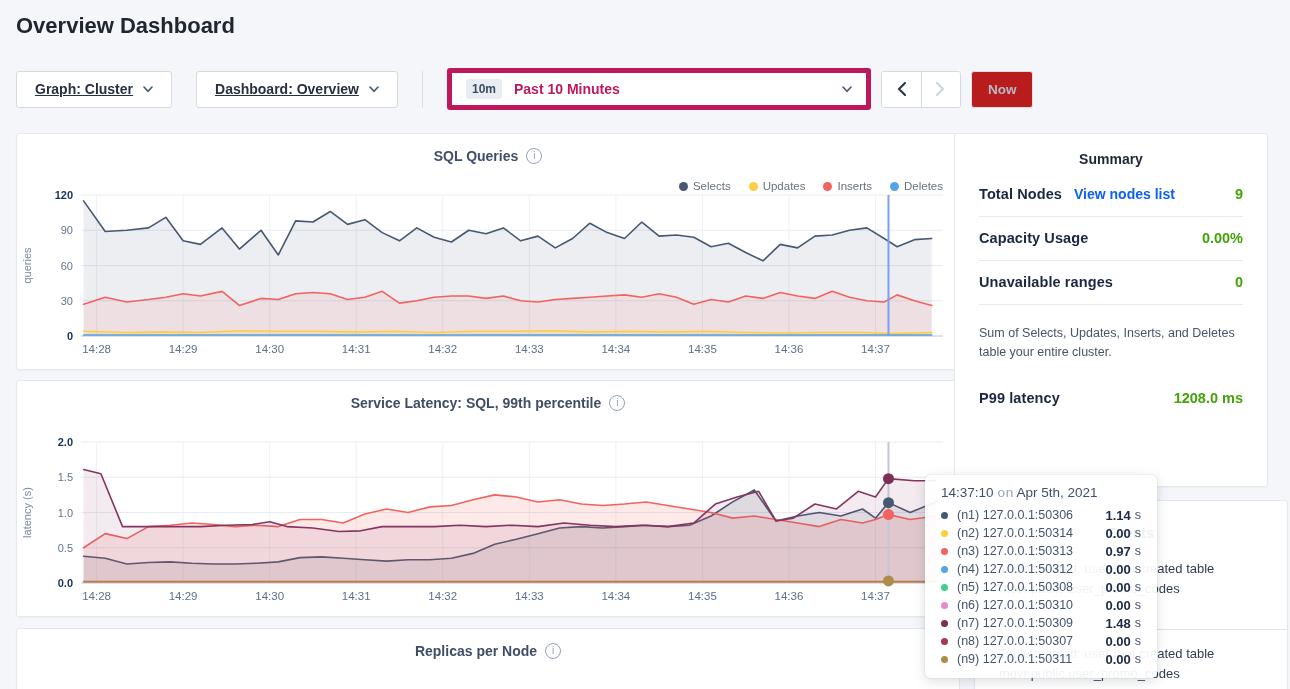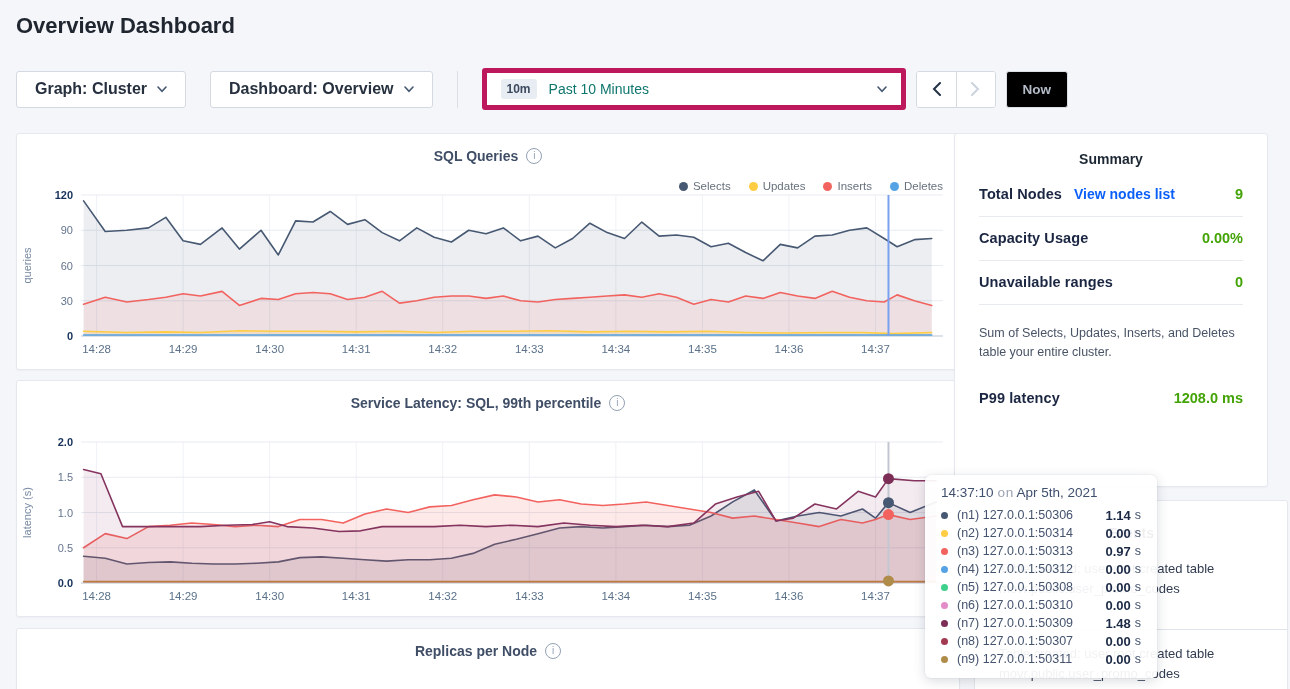--- a/index.html
+++ b/index.html
@@ -13,43 +13,43 @@
   }
   .page-title {
     position: absolute; left: 16px; top: 13px;
     font-size: 22px; font-weight: 600; color: #20262f;
   }
   
   .controls { position: absolute; left: 16px; top: 68px; display: flex; align-items: center; }
   .dropdown-btn {
     height: 37px; background: #fff; border: 1px solid #d5dae2; border-radius: 3px;
     display: flex; align-items: center; gap: 10px; padding: 0 18px;
-    font-size: 16px; font-weight: 700; color: #26303e; cursor: pointer;
+    font-size: 14px; font-weight: 700; color: #26303e; cursor: pointer; text-decoration: underline;
   }
   .chev { width: 10px; height: 7px; display: inline-block; }
   .gap24 { width: 24px; }
   .vdivider { width: 1px; height: 37px; background: #dcdfe6; margin: 0 24px; }
   .timepicker {
     width: 424px; height: 37px; background: #fff; border: 5px solid #be185d; border-radius: 3px;
     display: flex; align-items: center; padding: 16px 14px; gap: 12px; cursor: pointer;
   }
   .time-badge {
     background: #e8edf4; border-radius: 3px; padding: 3px 6px;
     font-size: 12px; font-weight: 700; color: #3c4a5e;
   }
-  .time-label { font-size: 14px; font-weight: 400; color: #0f766e; }
+  .time-label { font-size: 14px; font-weight: 700; color: #be185d; }
   .timepicker .chev { margin-left: auto; }
   .nav-pair {
     margin-left: 10px; height: 37px; display: flex; background: #fff;
     border: 1px solid #d5dae2; border-radius: 3px; overflow: hidden;
   }
   .nav-btn { width: 39px; height: 100%; display: flex; align-items: center; justify-content: center; cursor: pointer; background:#fff; border:none; }
   .nav-btn + .nav-btn { border-left: 1px solid #d5dae2; }
   .now-btn {
-    margin-left: 10px; height: 37px; padding: 0 16px; background: #000000;
+    margin-left: 10px; height: 37px; padding: 0 16px; background: #b91c1c;
     border: 1px solid #dadee5; border-radius: 3px;
     font-size: 13.5px; font-weight: 700; color: #b3bcc7; cursor: default;
   }
   
   .card {
     position: absolute; background: #fff; border: 1px solid #e5e8ee; border-radius: 3px;
     box-shadow: 0 1px 2px rgba(40,50,70,0.04);
   }
   #card-sql      { left: 16px;  top: 133px; width: 944px; height: 237px; }
   #card-latency  { left: 16px;  top: 380px; width: 944px; height: 237px; }

